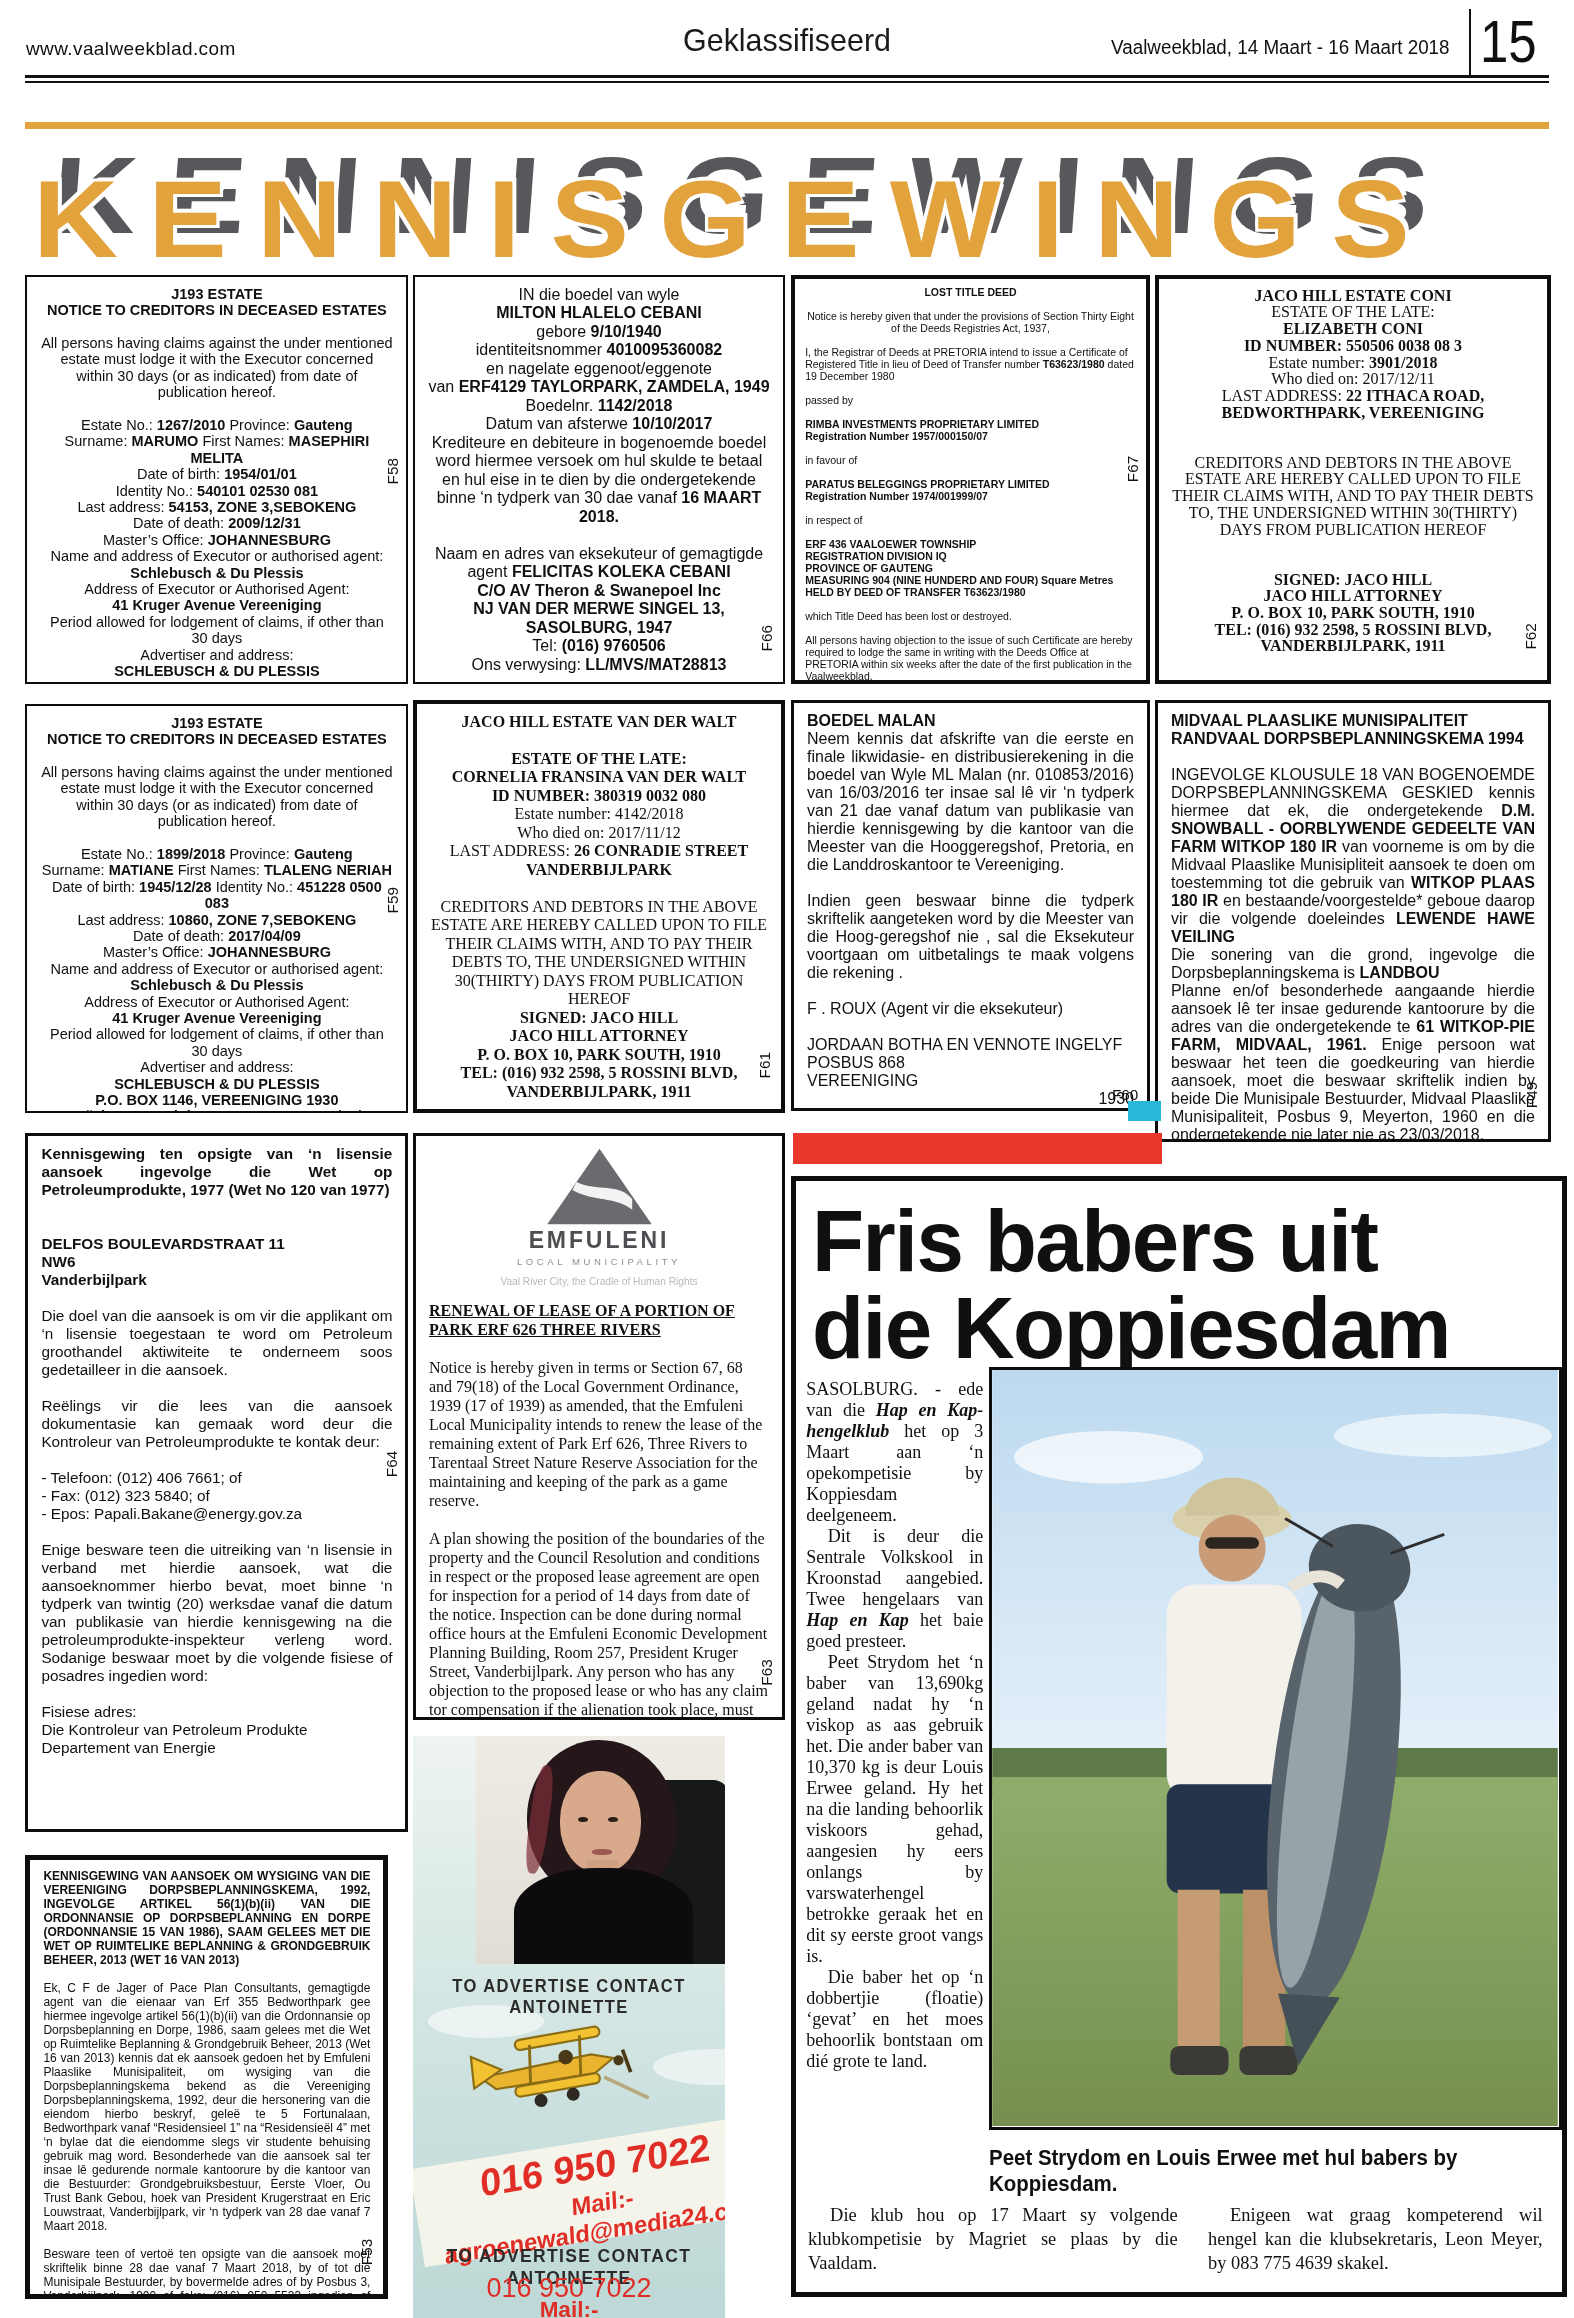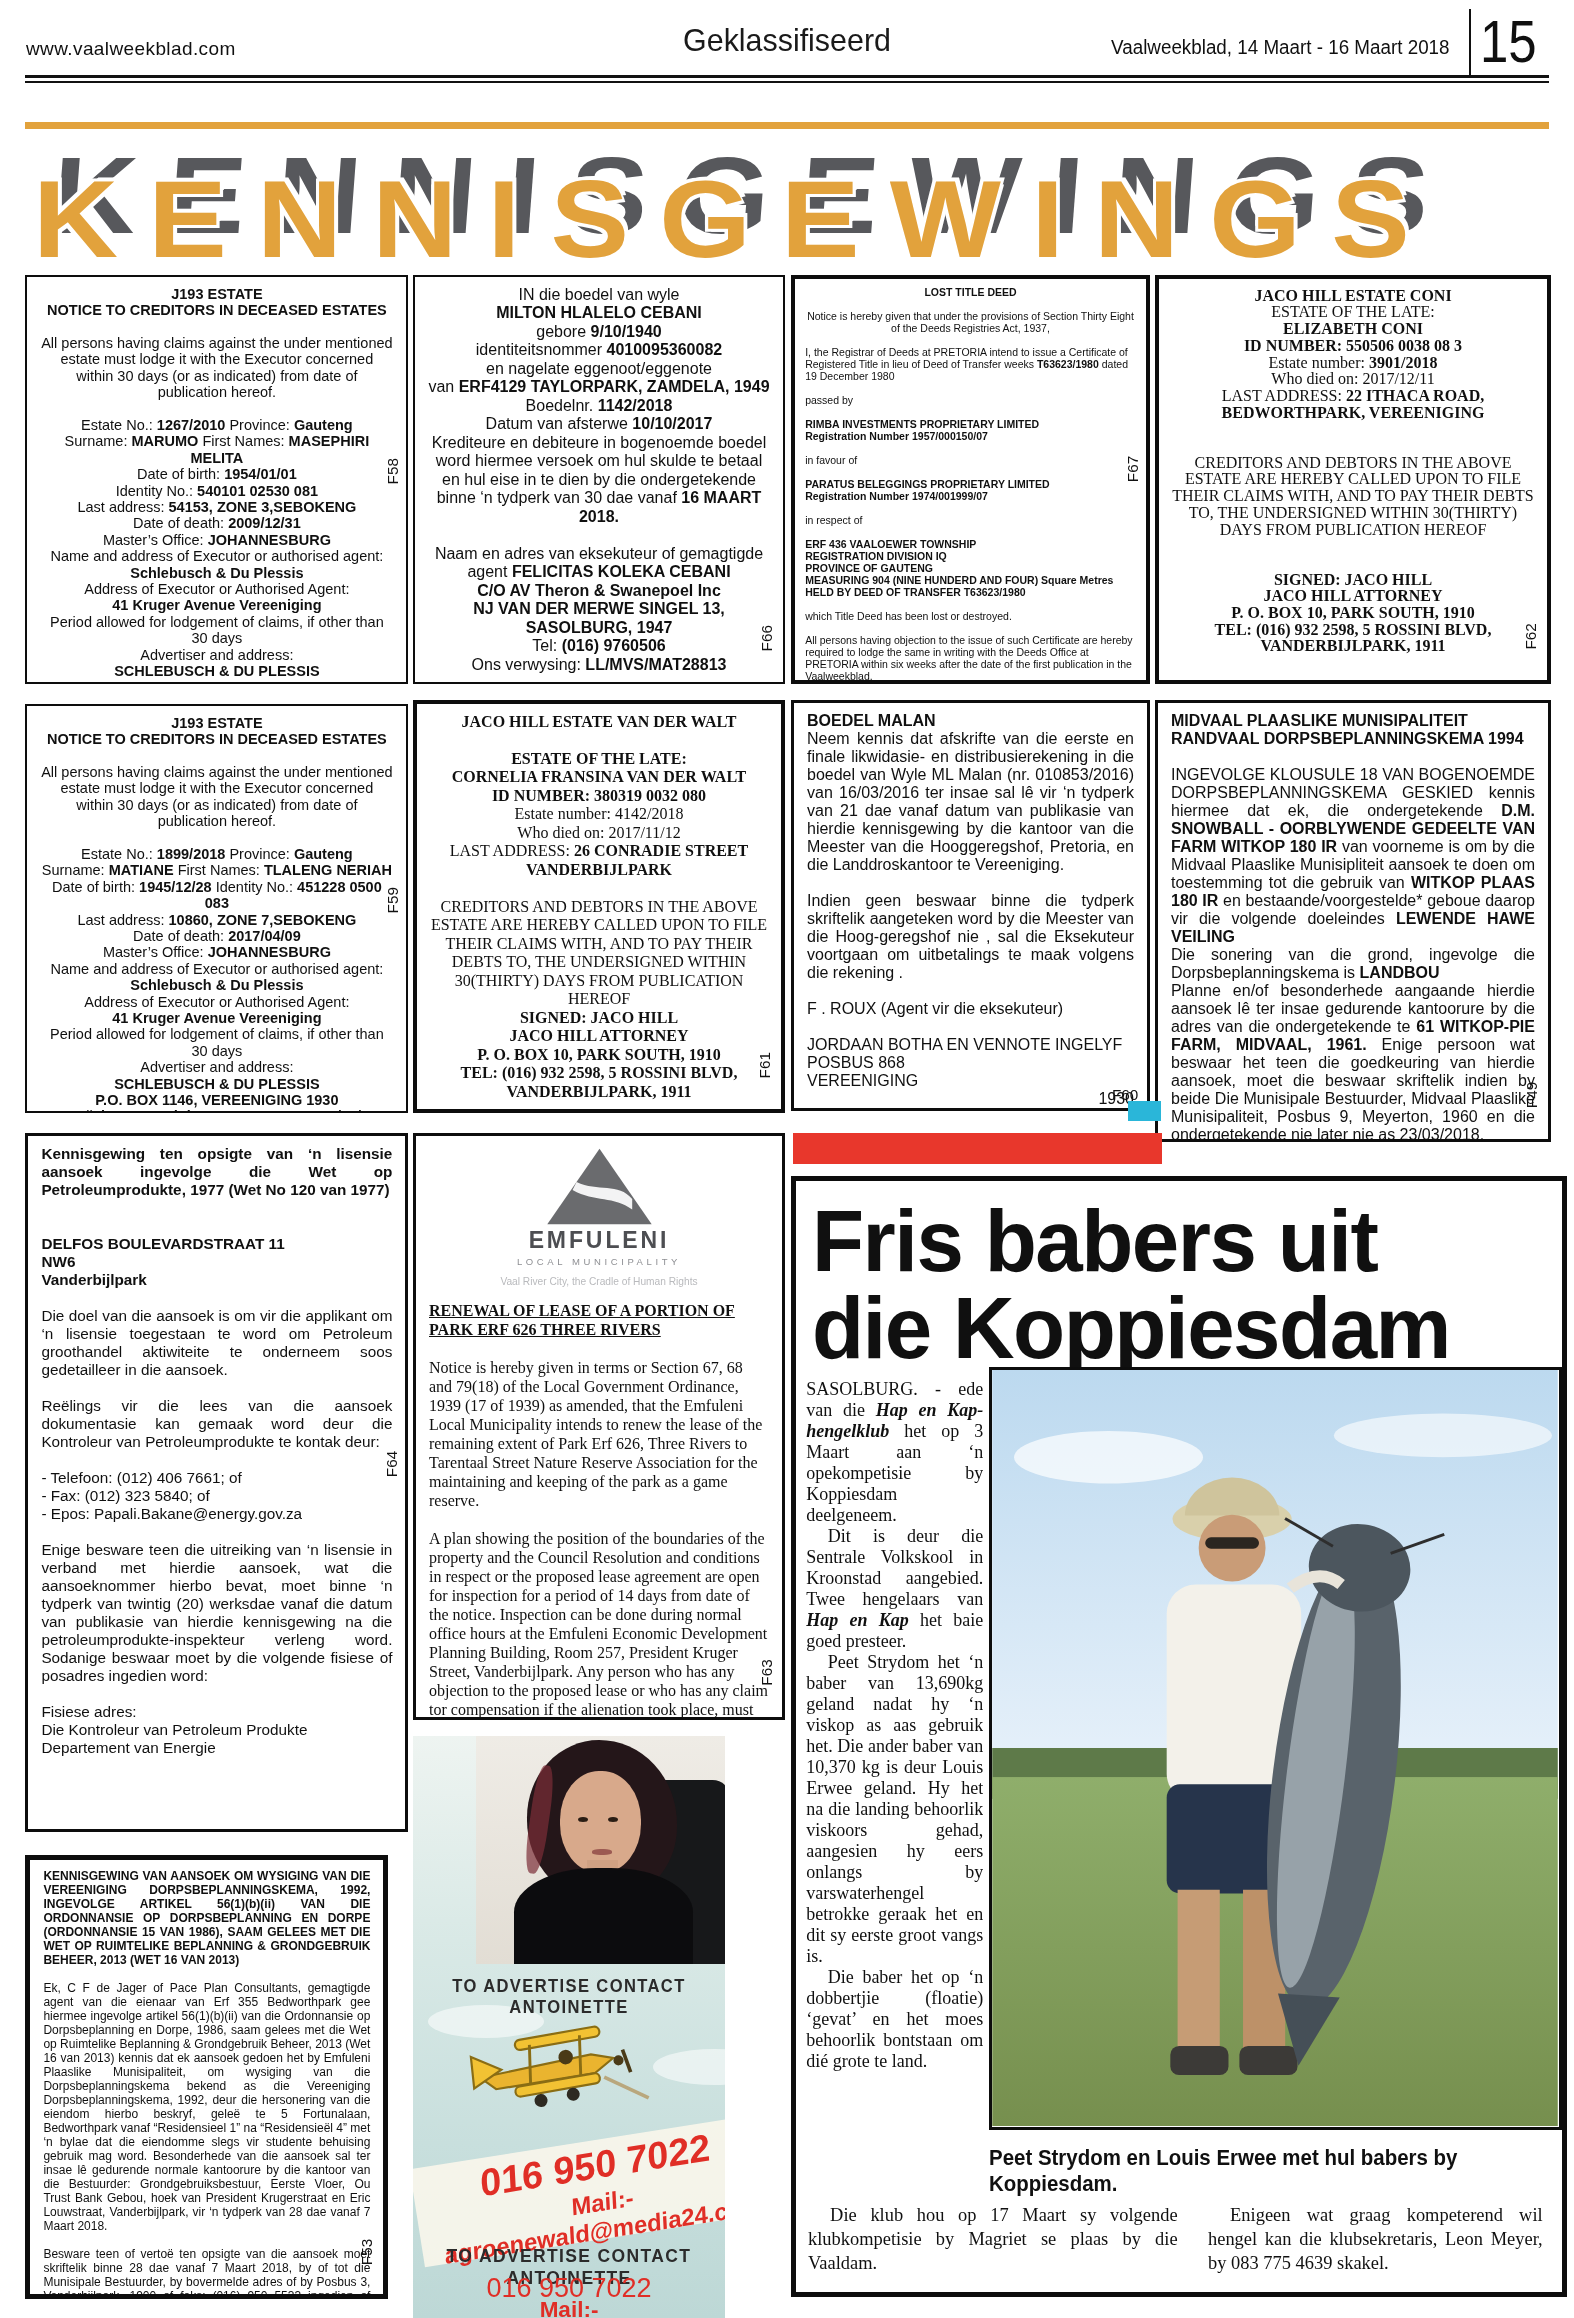--- a/index.html
+++ b/index.html
@@ -146,21 +146,21 @@
       <div class="ln"><span>Ons verwysing: </span><span class="b">LL/MVS/MAT28813</span></div>
     </div>
   <span class="fc rot fc-bot">F66</span>
 </div>
 <div id="b-lost" class="box">
   <div>
       <div class="ln c"><span class="b">LOST TITLE DEED</span></div>
       <div class="ln">&nbsp;</div>
       <div class="ln c"><span>Notice is hereby given that under the provisions of Section Thirty Eight of the Deeds Registries Act, 1937,</span></div>
       <div class="ln">&nbsp;</div>
-      <div class="ln"><span>I, the Registrar of Deeds at PRETORIA intend to issue a Certificate of Registered Title in lieu of Deed of Transfer weeks </span><span class="b">T63623/1980</span><span> dated 19 December 1980</span></div>
+      <div class="ln"><span>I, the Registrar of Deeds at PRETORIA intend to issue a Certificate of Registered Title in lieu of Deed of Transfer number </span><span class="b">T63623/1980</span><span> dated 19 December 1980</span></div>
       <div class="ln">&nbsp;</div>
       <div class="ln"><span>passed by</span></div>
       <div class="ln">&nbsp;</div>
       <div class="ln"><span class="b">RIMBA INVESTMENTS PROPRIETARY LIMITED</span></div>
       <div class="ln"><span class="b">Registration Number 1957/000150/07</span></div>
       <div class="ln">&nbsp;</div>
       <div class="ln"><span>in favour of</span></div>
       <div class="ln">&nbsp;</div>
       <div class="ln"><span class="b">PARATUS BELEGGINGS PROPRIETARY LIMITED</span></div>
       <div class="ln"><span class="b">Registration Number 1974/001999/07</span></div>

